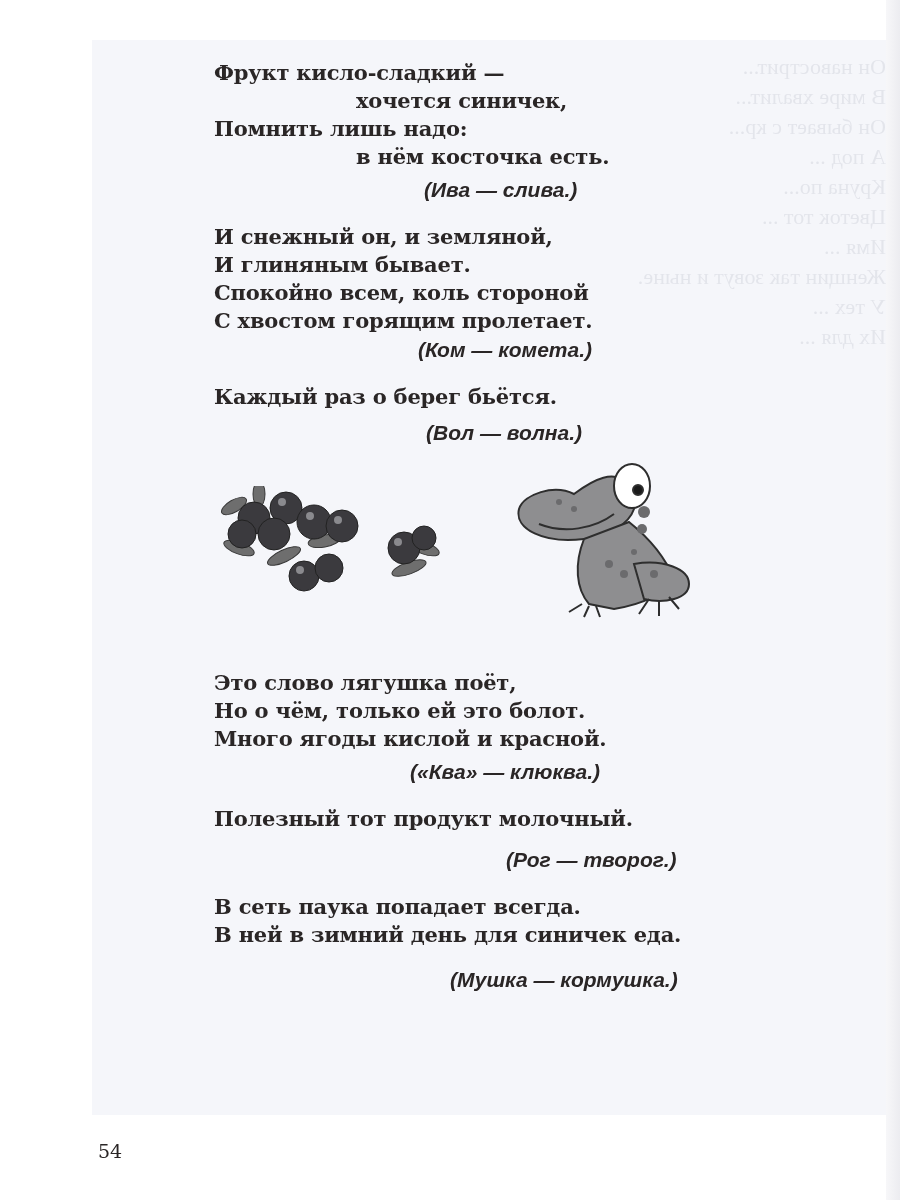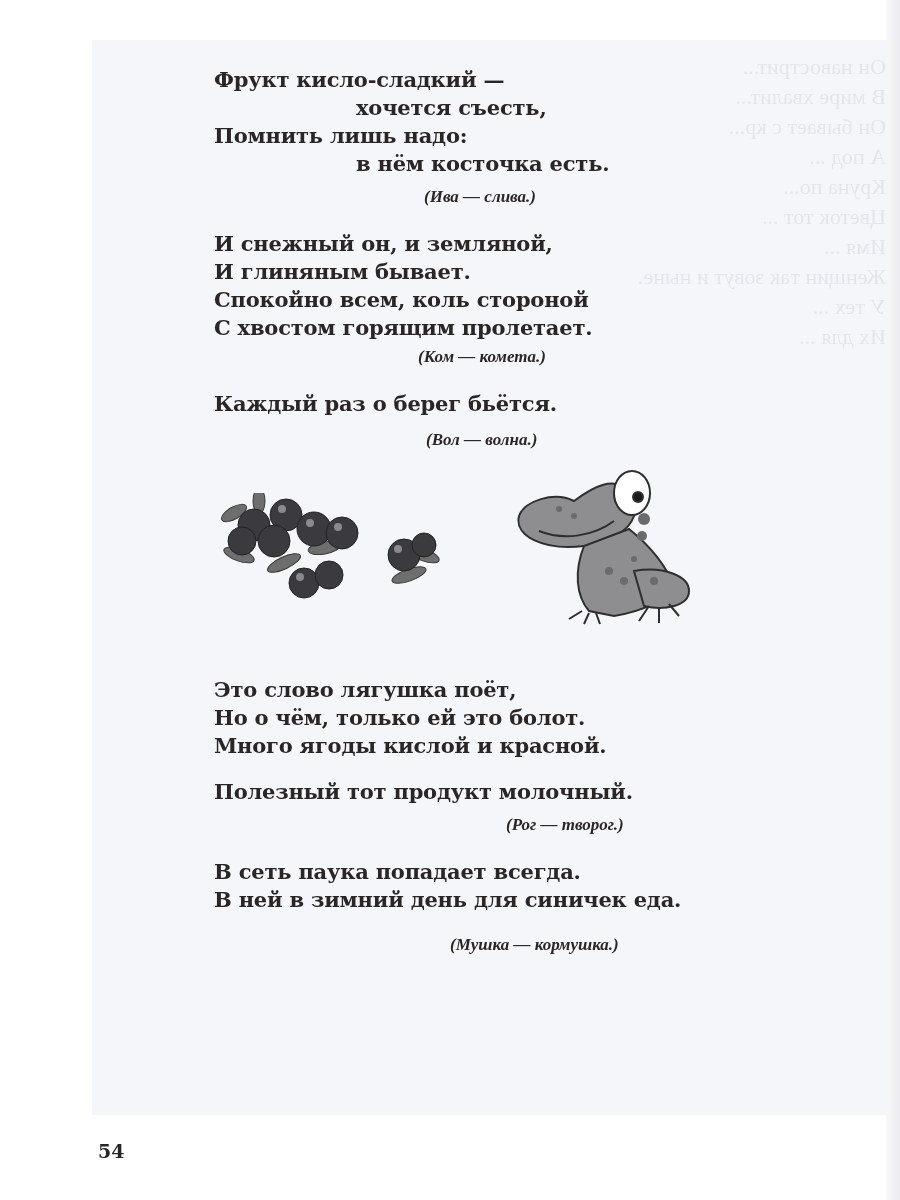--- a/index.html
+++ b/index.html
@@ -19,40 +19,40 @@
       position: absolute; right: 0; top: 0; width: 14px; height: 1200px;
       background: linear-gradient(to right, #f7f7f9, #ececf0);
     }
     .ghost {
       position: absolute; left: 214px; top: 52px;
       font-family: "Liberation Serif", serif;
       font-size: 22px; line-height: 30px; color: #d6d8e0;
       transform: scaleX(-1); transform-origin: 336px 0;
       white-space: pre; opacity: .55; pointer-events: none;
     }
-    .content { position: absolute; left: 214px; top: 66px; width: 580px; }
+    .content { position: absolute; left: 214px; top: 59px; width: 580px; }
     .riddle { margin-bottom: 18px; }
     .line {
       font-weight: bold; font-size: 21px; line-height: 28px;
       white-space: nowrap;
       font-family: "DejaVu Serif", serif;
       letter-spacing: -0.2px;
     }
     .line.indent2 { padding-left: 142px; }
     .answer {
-      font-style: italic; font-weight: bold; font-size: 17px; line-height: 30px;
-      font-family: Liberation Serif, serif;
+      font-style: italic; font-weight: bold; font-size: 21px; line-height: 30px;
+      font-family: Liberation Sans, sans-serif;
       white-space: nowrap;
     }
     .illustration {
       position: relative; height: 165px; margin: 10px 0 38px 0;
     }
     .page-number {
       position: absolute; left: 98px; top: 1140px;
-      font-weight: bold; font-size: 19px;
+      font-weight: normal; font-size: 19px;
       font-family: "DejaVu Serif", serif;
     }
   </style>
 </head>
 <body>
 
 <div class="page-tint"></div>
 <div class="page-edge"></div>
 <div class="ghost">Он навострит...
 В мире хвалит...
@@ -62,21 +62,21 @@
 Цветок тот ...
 Имя ...
 Женщин так зовут и ныне.
 У тех ...
 Их для ...</div>
 
 <div class="content">
 
   <div class="riddle">
     <div class="line">Фрукт кисло-сладкий —</div>
-    <div class="line indent2">хочется съесть,</div>
+    <div class="line indent2">хочется синичек,</div>
     <div class="line">Помнить лишь надо:</div>
     <div class="line" style="padding-left:142px">в нём косточка есть.</div>
     <div class="answer" style="padding-left:210px;margin-top:4px">(Ива — слива.)</div>
   </div>
 
   <div class="riddle">
     <div class="line">И снежный он, и земляной,</div>
     <div class="line">И глиняным бывает.</div>
     <div class="line">Спокойно всем, коль стороной</div>
     <div class="line">С хвостом горящим пролетает.</div>
@@ -142,25 +142,26 @@
         <circle cx="45" cy="48" r="3"></circle>
           <circle cx="60" cy="55" r="3"></circle>
       </g>
     </svg>
   </div>
 
   <div class="riddle">
     <div class="line">Это слово лягушка поёт,</div>
     <div class="line">Но о чём, только ей это болот.</div>
     <div class="line">Много ягоды кислой и красной.</div>
+    <div class="answer" style="padding-left:196px;margin-top:4px">(«Ква» — клюква.)</div>
   </div>
 
   <div class="riddle">
     <div class="line">Полезный тот продукт молочный.</div>
-    <div class="answer" style="padding-left:292px;margin-top:4px">(Рог — творог.)</div>
+    <div class="answer" style="padding-left:292px;margin-top:12px">(Рог — творог.)</div>
   </div>
 
   <div class="riddle">
     <div class="line">В сеть паука попадает всегда.</div>
     <div class="line">В ней в зимний день для синичек еда.</div>
     <div class="answer" style="padding-left:236px;margin-top:16px">(Мушка — кормушка.)</div>
   </div>
 
 </div>
 

